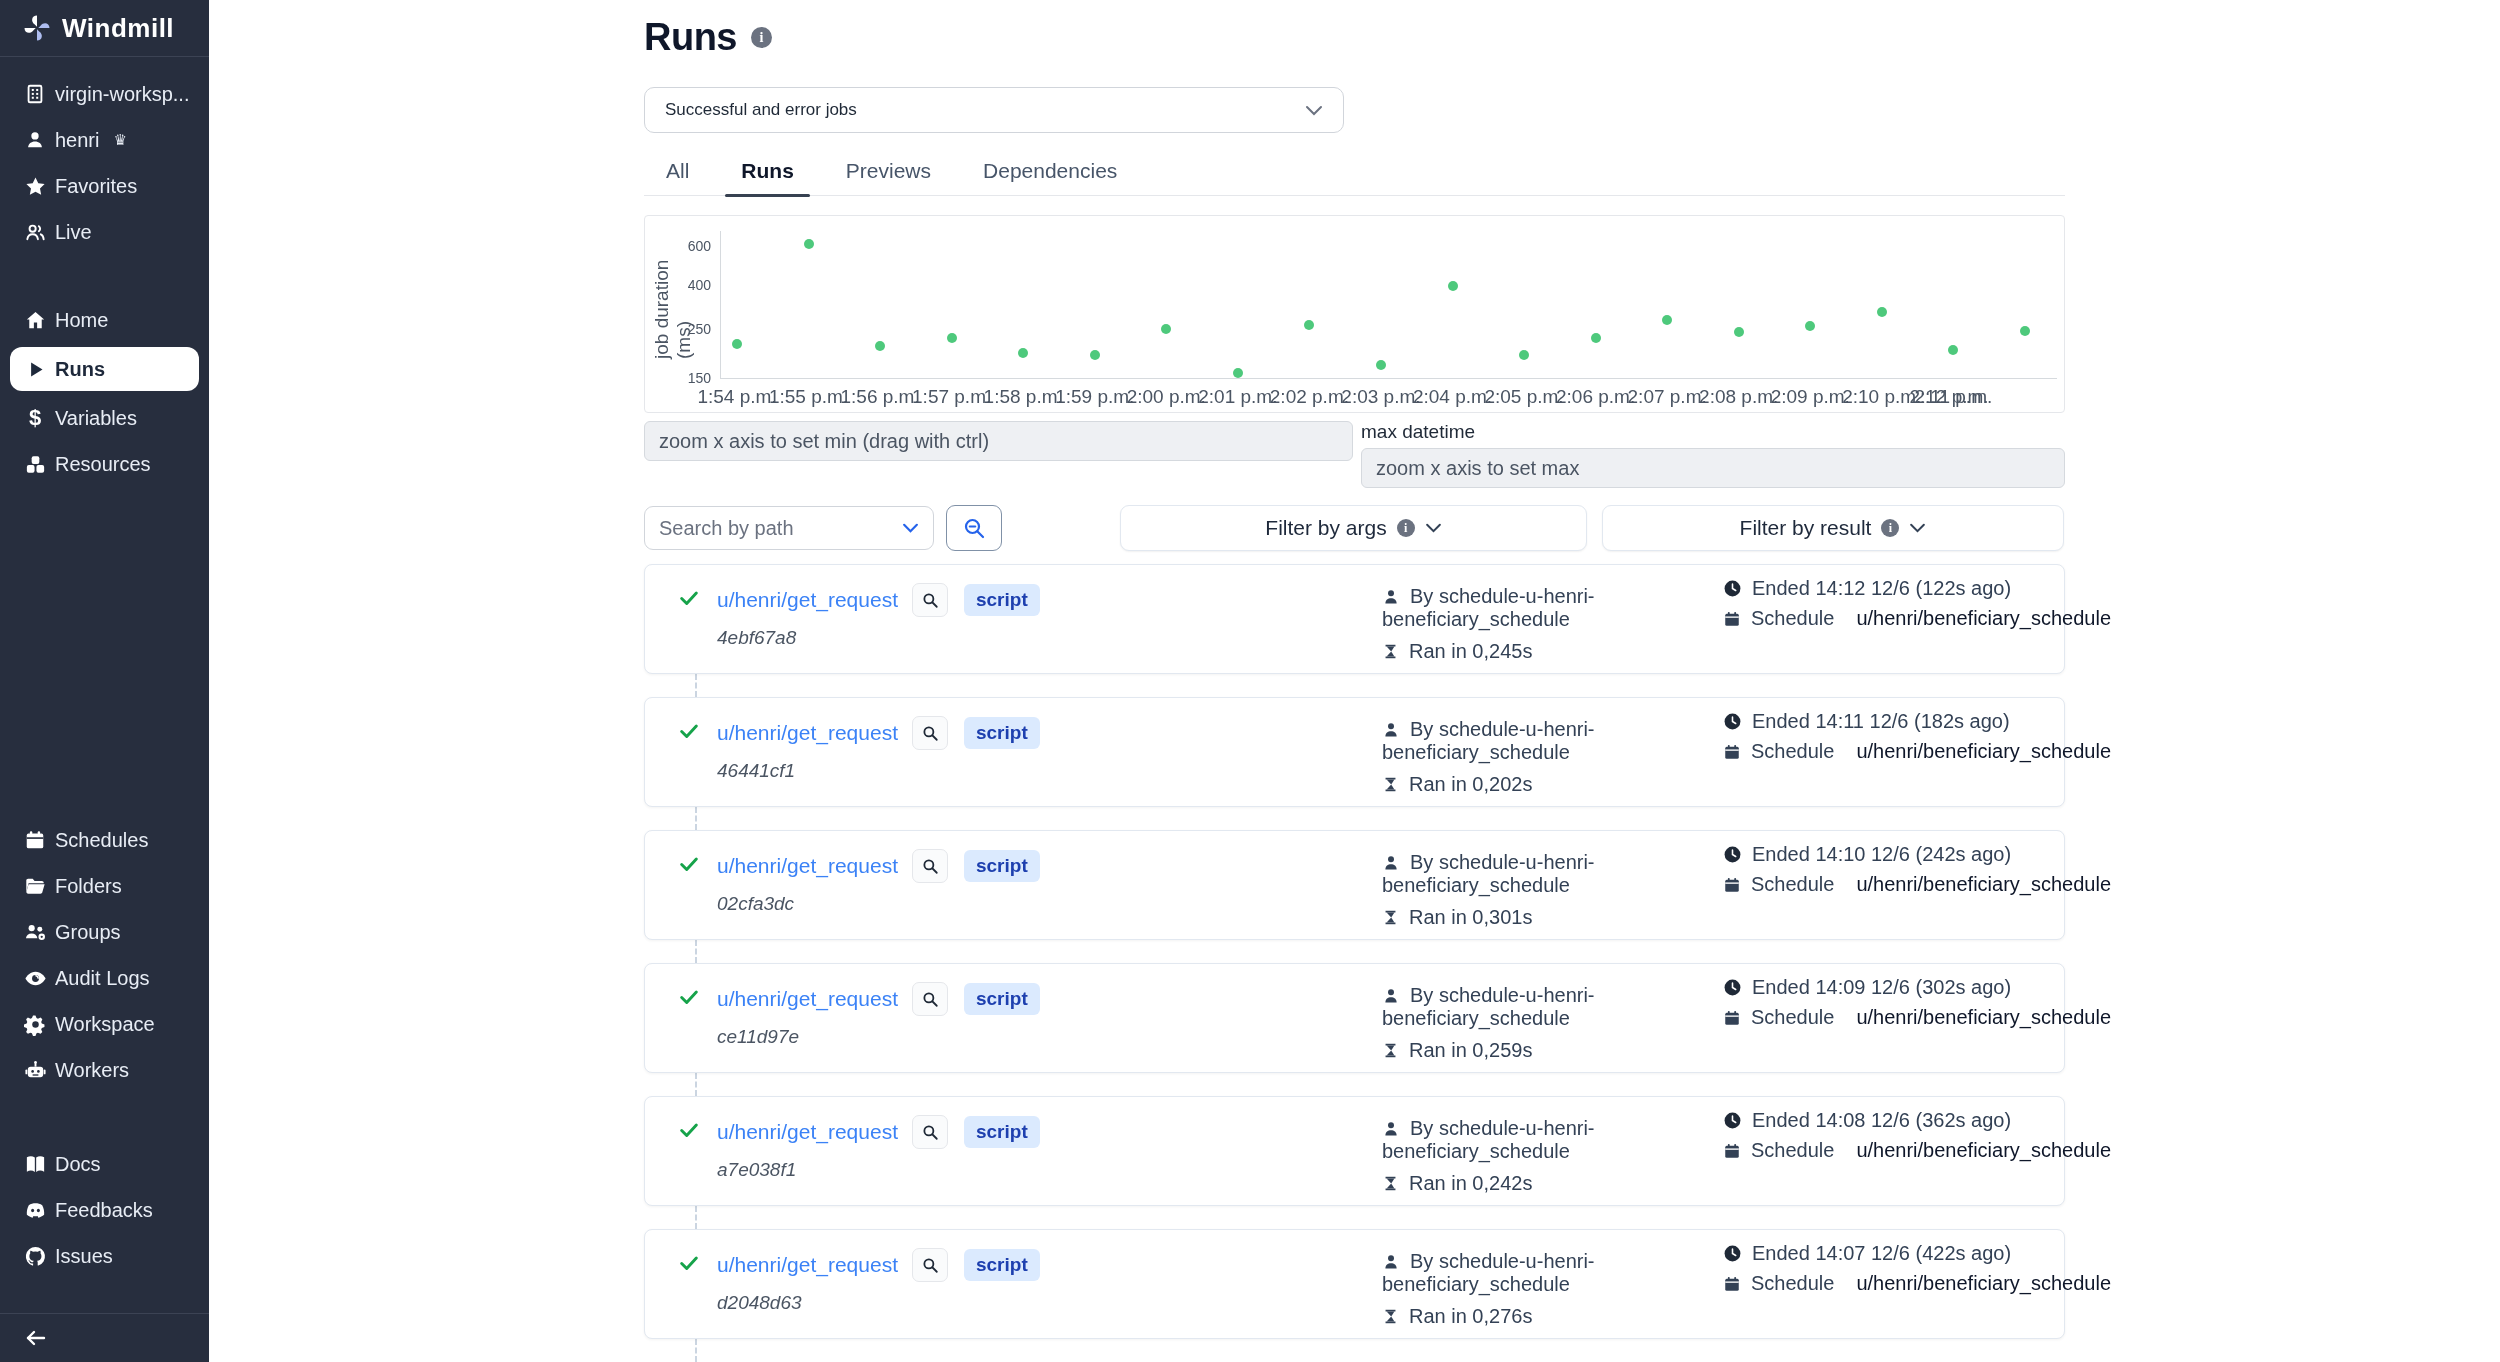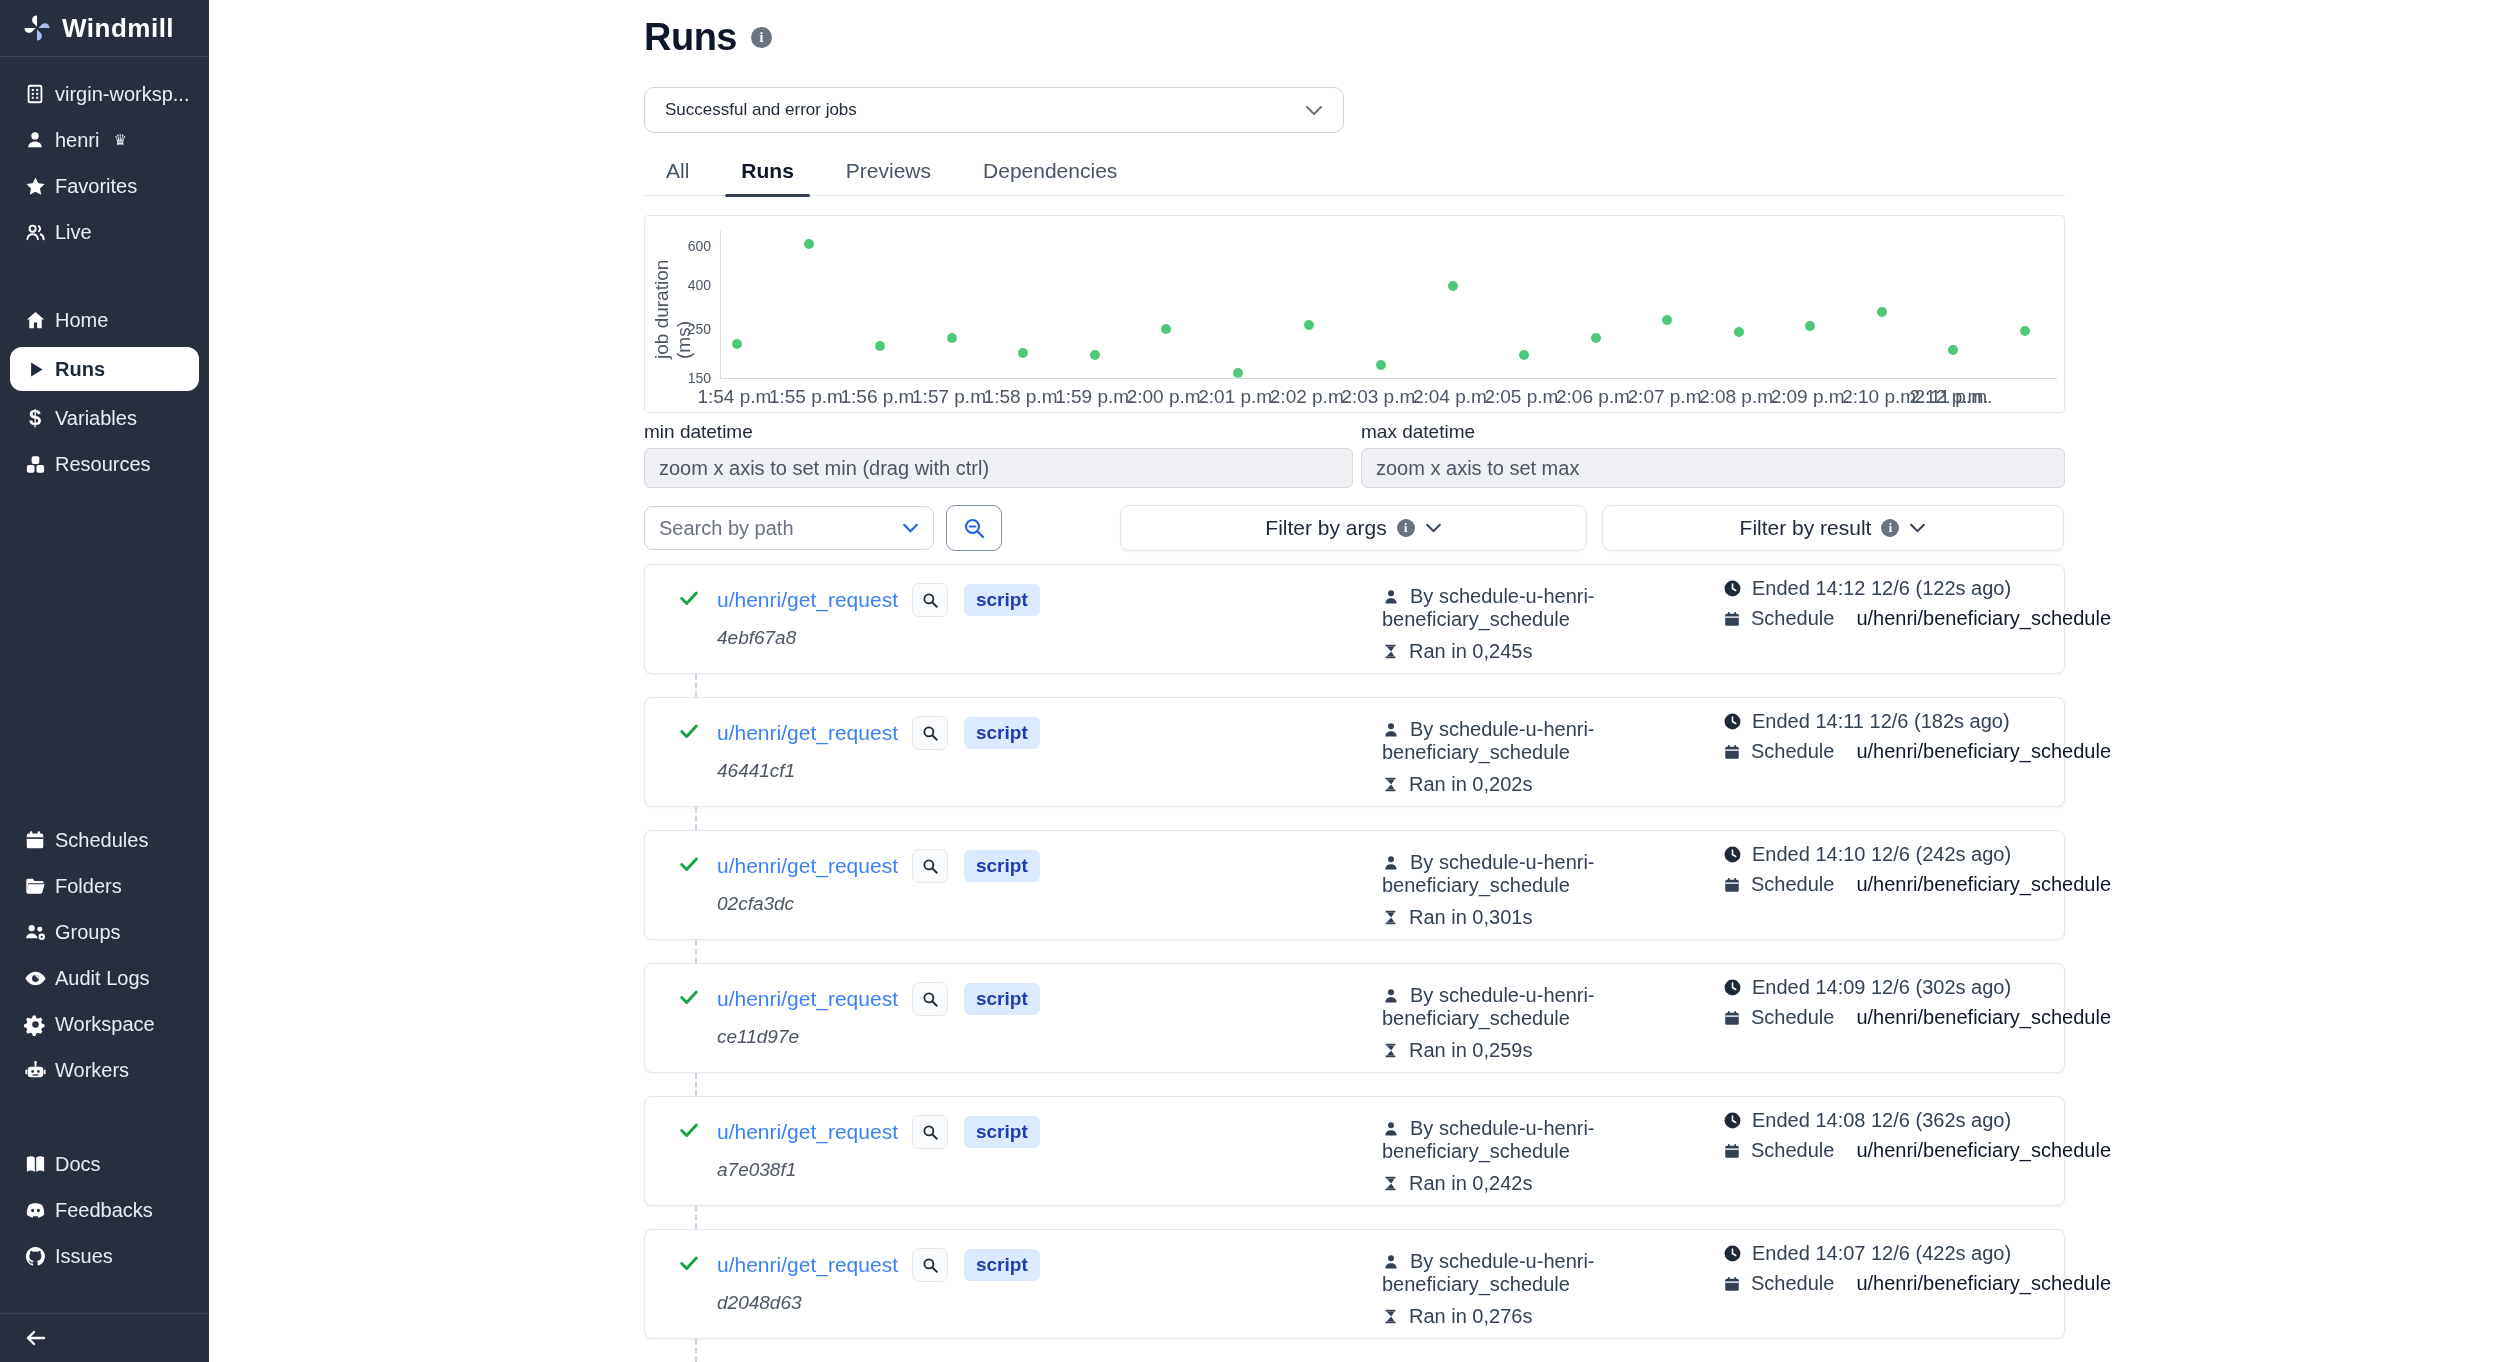--- a/index.html
+++ b/index.html
@@ -392,21 +392,20 @@
             <div class="xtick" style="left: 1236.8px;">2:10 p.m.</div>
             <div class="dot" style="background: rgb(78, 201, 124); left: 1308.35px; top: 133.66px;"></div>
             <div class="xtick" style="left: 1308.35px;">2:11 p.m.</div>
             <div class="dot" style="background: rgb(78, 201, 124); left: 1379.9px; top: 115.283px;"></div>
             <div class="xtick" style="left: 1304px;">2:12 p.m.</div>
           </div>
       </div>
 
       <div class="dt-row">
         <div class="dt-col min">
-          <div class="dt-label">min datetime</div>
           <input class="dt-input" type="text" placeholder="zoom x axis to set min (drag with ctrl)" style="">
         </div>
         <div class="dt-col max">
           <div class="dt-label">max datetime</div>
           <input class="dt-input" type="text" placeholder="zoom x axis to set max" style="">
         </div>
       </div>
 
       <div class="search-row">
         <div class="search-select">

